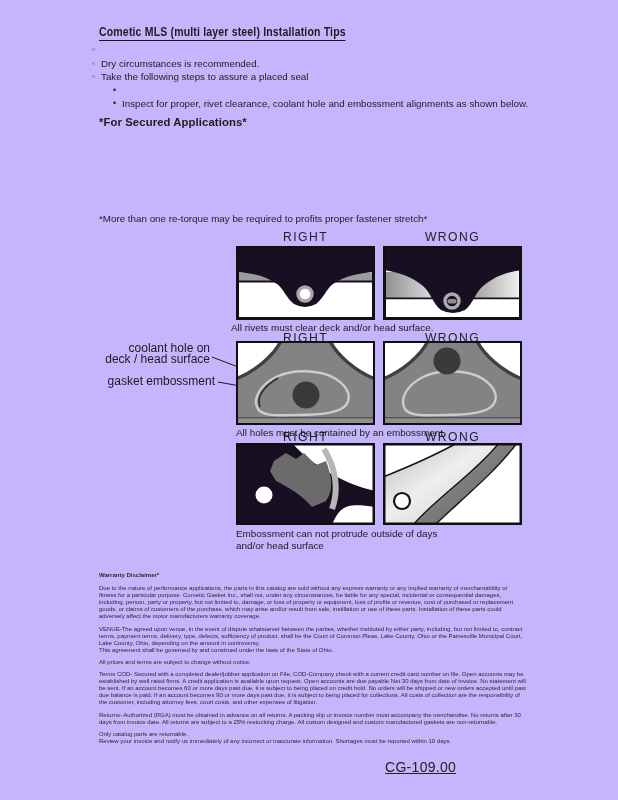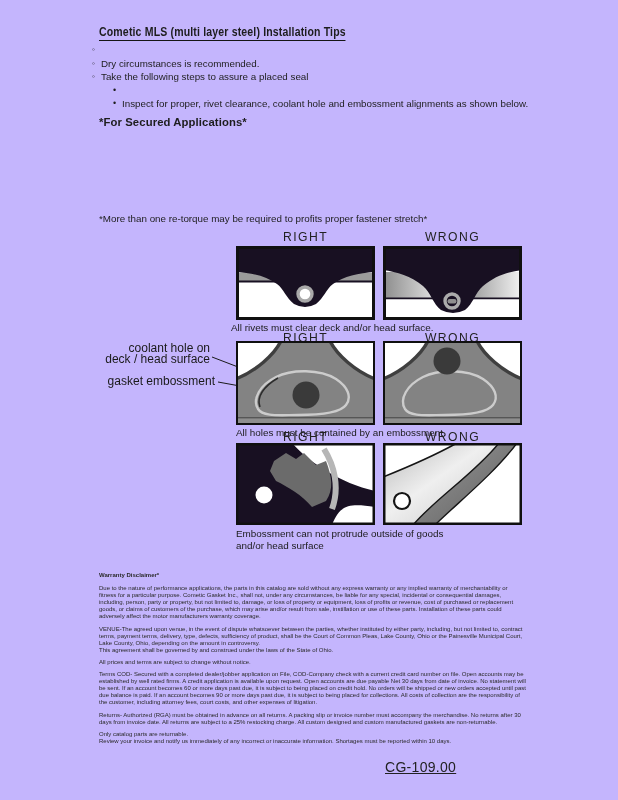--- a/index.html
+++ b/index.html
@@ -167,21 +167,21 @@
     <rect x="0" y="0" width="139" height="82" fill="#ffffff"></rect>
     <path d="M0,34 C30,22 56,10 74,0 L116,0 C92,30 52,56 30,82 L0,82 Z" fill="url(#g-band)"></path>
     <path d="M116,0 L134,0 C112,30 72,62 52,82 L30,82 C52,56 92,30 116,0 Z" fill="url(#g-strip)"></path>
     <path d="M0,34 C30,22 56,10 74,0" fill="none" stroke="#151515" stroke-width="1.6"></path>
     <path d="M116,0 C92,30 52,56 30,82" fill="none" stroke="#151515" stroke-width="1.4"></path>
     <path d="M134,0 C112,30 72,62 52,82" fill="none" stroke="#151515" stroke-width="1.4"></path>
     <circle cx="19" cy="58" r="8" fill="#ffffff" stroke="#151515" stroke-width="2.2"></circle>
     <rect x="1.25" y="1.25" width="136.5" height="79.5" fill="none" stroke="#101010" stroke-width="2.5"></rect>
   </svg>
 
-  <div class="abs cap" style="left:236px;top:528px;width:230px;">Embossment can not protrude outside of goods and/or head surface</div>
+  <div class="abs cap" style="left:236px;top:528px;width:230px;">Embossment can not protrude outside of days and/or head surface</div>
 
   <div class="abs legal">
     <div class="lg-head">Warranty Disclaimer*</div>
     <p>Due to the nature of performance applications, the parts in this catalog are sold without any express warranty or any implied warranty of merchantability or fitness for a particular purpose.  Cometic Gasket Inc., shall not, under any circumstances, be liable for any special, incidental or consequential damages, including, person, party or property, but not limited to, damage, or loss of property or equipment, loss of profits or revenue, cost of purchased or replacement goods, or claims of customers of the purchase, which may arise and/or result from sale, instillation or use of these parts.  Installation of these parts could adversely affect the motor manufacturers warranty coverage.</p>
     <p>VENUE-The agreed upon venue, in the event of dispute whatsoever between the parties, whether instituted by either party, including, but not limited to, contract terms, payment terms, delivery, type, defects, sufficiency of product, shall be the Court of Common Pleas, Lake County, Ohio or the Painesville Municipal Court, Lake County, Ohio, depending on the amount in controversy.
 This agreement shall be governed by and construed under the laws of the State of Ohio.</p>
     <p>All prices and terms are subject to change without notice.</p>
     <p>Terms COD- Secured with a completed dealer/jobber application on File, COD-Company check with a current credit card number on file.  Open accounts may be established by well rated firms.  A credit application is available upon request.  Open accounts are due payable Net 30 days from date of invoice.  No statement will be sent.  If an account becomes 60 or more days past due, it is subject to being placed on credit hold.  No orders will be shipped or new orders accepted until past due balance is paid.  If an account becomes 90 or more days past due, it is subject to being placed for collections.  All costs of collection are the responsibility of the customer, including attorney fees, court costs, and other expenses of litigation.</p>
     <p>Returns- Authorized (RGA) must be obtained in advance on all returns.  A packing slip or invoice number must accompany the merchandise.  No returns after 30 days from invoice date.  All returns are subject to a 25% restocking charge.  All custom designed and custom manufactured gaskets are non-returnable.</p>
     <p>Only catalog parts are returnable.

